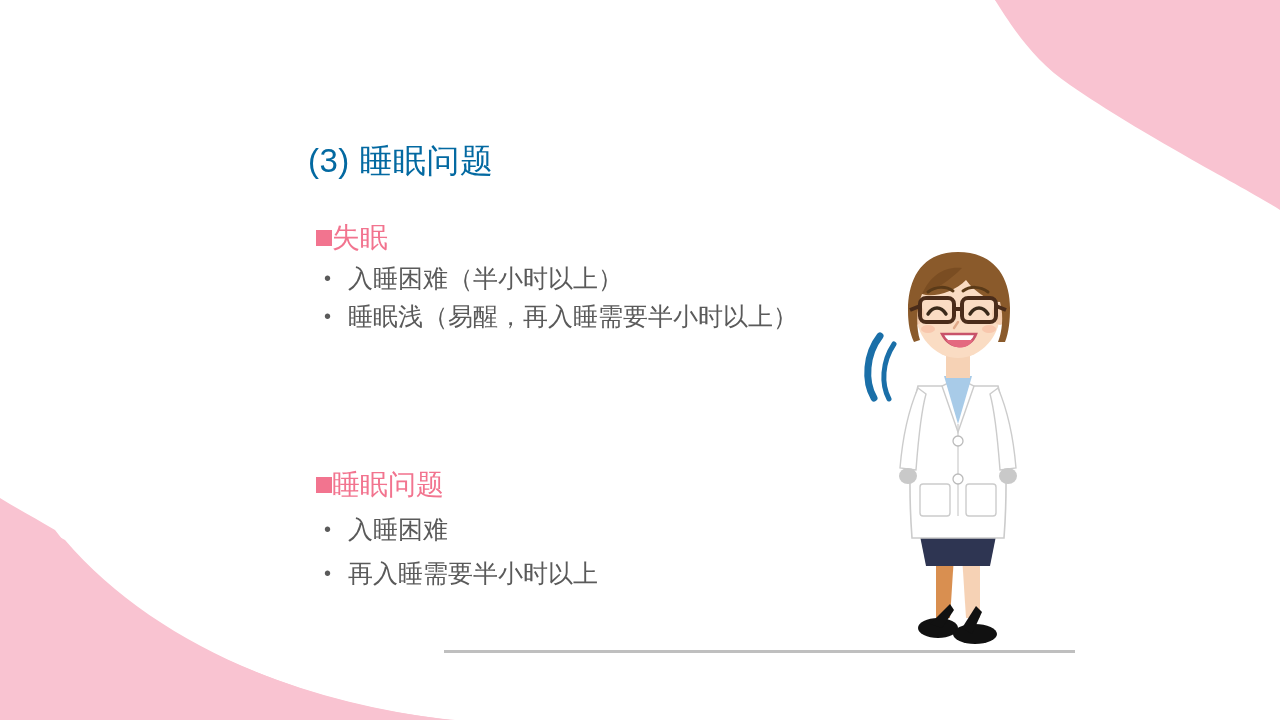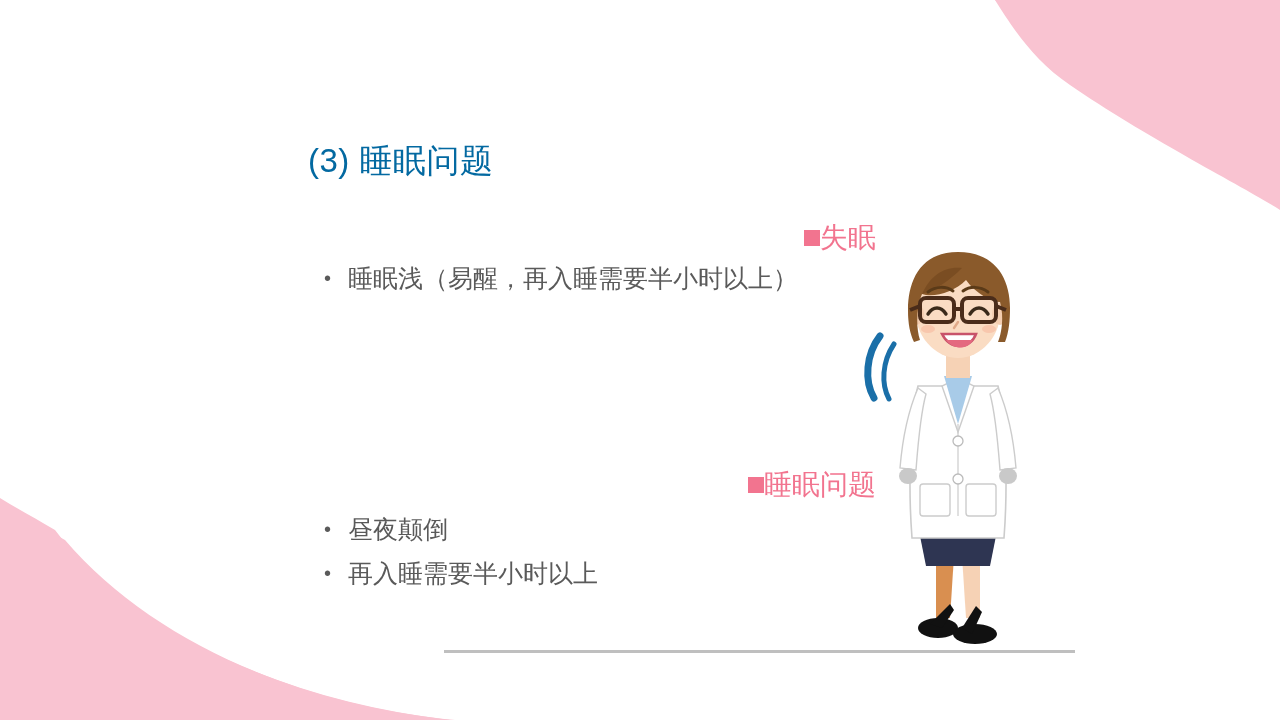--- a/index.html
+++ b/index.html
@@ -58,21 +58,20 @@
     width: 560px;
   }
   .section-insomnia { top: 221px; }
   .section-quality  { top: 468px; }
 
   .section-head {
     display: flex;
     align-items: center;
     gap: 0;
     margin-bottom: 6px;
-    justify-content: flex-end;
   }
   .sq-marker {
     width: 16px;
     height: 16px;
     background: #f2748f;
     flex: 0 0 auto;
     display: block;
   }
   .section-head-text {
     font-size: 28px;
@@ -143,31 +142,32 @@
   <div class="content">
 
     <div class="slide-title">(3) 睡眠问题</div>
 
     <div class="section section-insomnia">
       <div class="section-head">
         <span class="sq-marker"></span>
         <span class="section-head-text">失眠</span>
       </div>
       <ul class="bullet-list">
+        <li class="bullet-item">入睡困难（半小时以上）</li>
         <li class="bullet-item">睡眠浅（易醒，再入睡需要半小时以上）</li>
       </ul>
     </div>
 
     <div class="section section-quality">
       <div class="section-head">
         <span class="sq-marker"></span>
         <span class="section-head-text">睡眠问题</span>
       </div>
       <ul class="bullet-list">
-        <li class="bullet-item">昼夜颠倒</li>
+        <li class="bullet-item">入睡困难</li>
         <li class="bullet-item">再入睡需要半小时以上</li>
       </ul>
     </div>
 
     <div class="divider"></div>
 
     <svg class="doctor" viewBox="0 0 200 420" xmlns="http://www.w3.org/2000/svg">
 
       <g fill="none" stroke="#1a6fa8" stroke-linecap="round">
         <path d="M22 100 C8 118 6 145 16 162" stroke-width="7"></path>

